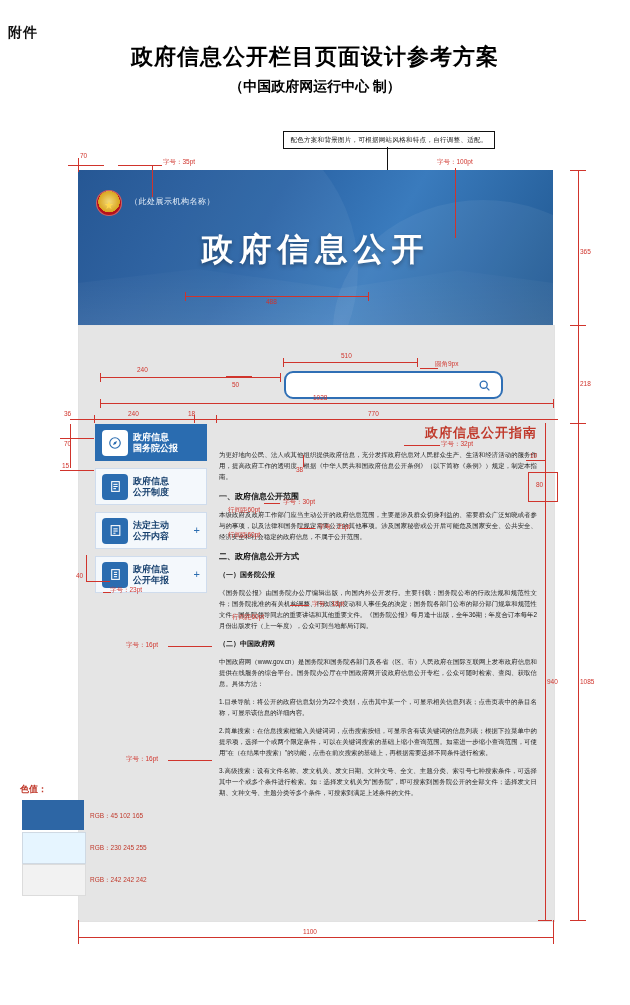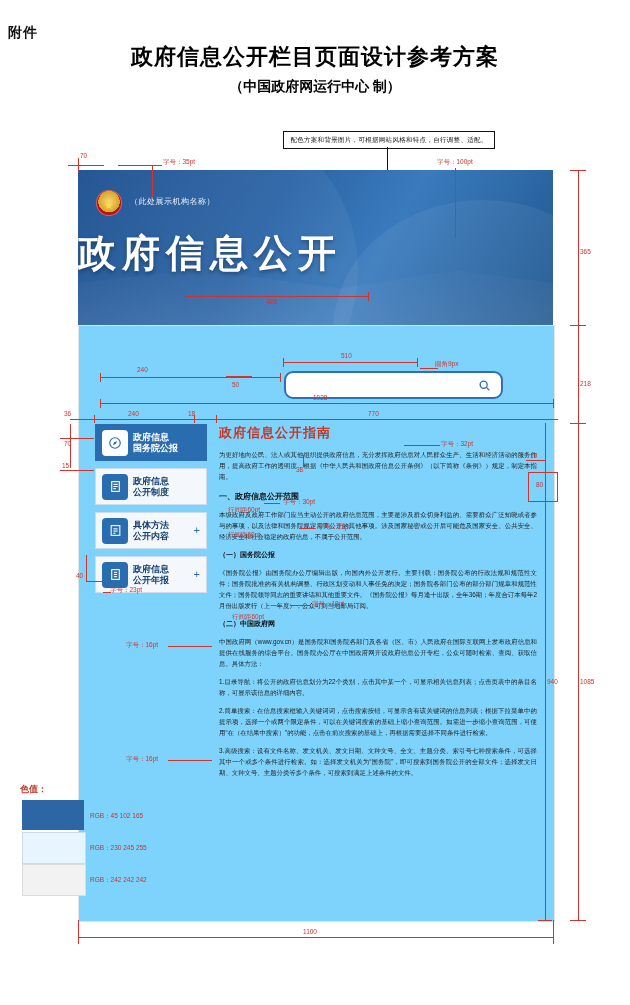--- a/index.html
+++ b/index.html
@@ -35,47 +35,47 @@
     border-radius:50%;background:rgba(255,255,255,.06);}
   .banner-wave{position:absolute;left:0;bottom:0;width:475px;height:70px;
     background:linear-gradient(180deg,rgba(255,255,255,0) 0%,rgba(255,255,255,.08) 100%);
     clip-path:polygon(0 40%,25% 20%,55% 48%,80% 22%,100% 40%,100% 100%,0 100%);}
   .emblem{position:absolute;left:18px;top:20px;width:26px;height:26px;border-radius:50%;
     background:radial-gradient(circle at 50% 45%,#f2d97a 0%,#d9a520 55%,#b8111a 56%,#a3121b 100%);
     box-shadow:0 0 0 1px rgba(255,255,255,.35) inset;}
   .emblem-star{position:absolute;left:18px;top:22px;width:26px;height:26px;color:#ffd84d;
     font-size:11px;text-align:center;line-height:26px;}
   .org-name{position:absolute;left:52px;top:26px;color:#eaf2fb;font-size:8px;letter-spacing:.5px;font-family:Liberation Mono, monospace;}
-  .banner-title{position:absolute;left:0;top:58px;width:475px;
-    color:#fff;font-size:38px;font-weight:bold;letter-spacing:6px;
+  .banner-title{position:absolute;left:0;top:58px;width:475px;text-align:center;
+    color:#fff;font-size:32px;font-weight:bold;letter-spacing:6px;
     font-family:"DejaVu Serif","Liberation Serif",serif;text-shadow:0 2px 4px rgba(0,0,0,.35);}
 
   
-  .page{position:absolute;left:78px;top:325px;width:475px;height:595px;background:#7dd3fc;
+  .page{position:absolute;left:78px;top:325px;width:475px;height:595px;background:#e5e5e5;
     border:1px solid #e2e2e2;}
   .searchbar{position:absolute;left:205px;top:45px;width:215px;height:24px;background:#fff;
     border:2px solid #2f6fb5;border-radius:9px;display:flex;align-items:center;}
   .search-input{flex:1;border:0;outline:none;font-size:8px;color:#888;padding-left:10px;background:transparent;}
   .search-btn{width:34px;height:100%;display:flex;align-items:center;justify-content:center;color:#2f6fb5;}
 
   
   .menu{position:absolute;left:16px;top:98px;width:112px;}
   .menu-item{height:35px;margin-bottom:7px;display:flex;align-items:center;
     border:1px solid #cfdced;background:#f4f8fc;position:relative;}
   .menu-item.active{background:#2a6cb0;border-color:#2a6cb0;}
   .menu-ico{width:26px;height:26px;margin:0 5px 0 6px;border-radius:4px;background:#2a6cb0;
     color:#fff;display:flex;align-items:center;justify-content:center;font-size:12px;flex:none;}
   .menu-item.active .menu-ico{background:#fff;color:#2a6cb0;}
   .menu-txt{font-size:9px;line-height:11px;color:#17406e;font-weight:bold;}
   .menu-item.active .menu-txt{color:#fff;}
   .menu-plus{position:absolute;right:6px;top:11px;font-size:11px;color:#2a6cb0;}
 
   
   .content{position:absolute;left:140px;top:98px;width:318px;}
-  .c-title{text-align:left;color:#c0392b;font-size:13px;font-weight:bold;letter-spacing:1px;}
+  .c-title{text-align:right;color:#c0392b;font-size:13px;font-weight:bold;letter-spacing:1px;}
   .c-p{font-size:6.4px;line-height:11px;color:#222;text-align:justify;margin-top:7px;}
   .c-h2{font-size:8px;font-weight:bold;color:#111;margin-top:9px;}
   .c-h3{font-size:7px;font-weight:bold;color:#111;margin-top:8px;}
   .c-li{font-size:6.4px;line-height:11px;color:#222;text-align:justify;margin-top:7px;}
 
   
   .colors-label{position:absolute;left:20px;top:783px;font-size:9px;font-weight:bold;color:#c0392b;}
   .sw{position:absolute;width:62px;height:30px;}
   .sw1{left:22px;top:800px;background:#2d66a5;}
   .sw2{left:22px;top:832px;background:#e6f5ff;border:1px solid #cfd9e3;}
@@ -154,21 +154,21 @@
       <div class="menu-item">
         <div class="menu-ico">
           <svg width="13" height="13" viewBox="0 0 24 24" fill="none" stroke="currentColor" stroke-width="2">
             <rect x="4" y="3" width="16" height="18"></rect>
               <line x1="8" y1="9" x2="16" y2="9"></line>
             <line x1="8" y1="13" x2="16" y2="13"></line>
               <line x1="8" y1="17" x2="12" y2="17"></line>
           </svg>
         </div>
         <div class="menu-txt">
-          <div>具体方法</div>
+          <div>法定主动</div>
           <div>公开内容</div>
         </div>
         <div class="menu-plus">+</div>
       </div>
 
       <div class="menu-item">
         <div class="menu-ico">
           <svg width="13" height="13" viewBox="0 0 24 24" fill="none" stroke="currentColor" stroke-width="2">
             <rect x="5" y="3" width="14" height="18"></rect>
               <line x1="9" y1="8" x2="15" y2="8"></line>
@@ -182,20 +182,21 @@
         </div>
         <div class="menu-plus">+</div>
       </div>
     </div>
 
     <div class="content">
       <div class="c-title">政府信息公开指南</div>
       <div class="c-p">为更好地向公民、法人或其他组织提供政府信息，充分发挥政府信息对人民群众生产、生活和经济活动的服务作用，提高政府工作的透明度，根据《中华人民共和国政府信息公开条例》（以下简称《条例》）规定，制定本指南。</div>
       <div class="c-h2">一、政府信息公开范围</div>
       <div class="c-p">本级政府及政府工作部门应当主动公开的政府信息范围，主要是涉及群众切身利益的、需要群众广泛知晓或者参与的事项，以及法律和国务院规定需要公开的其他事项。涉及国家秘密或公开后可能危及国家安全、公共安全、经济安全和社会稳定的政府信息，不属于公开范围。</div>
+      <div class="c-h2">二、政府信息公开方式</div>
       <div class="c-h3">（一）国务院公报</div>
       <div class="c-p">《国务院公报》由国务院办公厅编辑出版，向国内外公开发行。主要刊载：国务院公布的行政法规和规范性文件；国务院批准的有关机构调整、行政区划变动和人事任免的决定；国务院各部门公布的部分部门规章和规范性文件；国务院领导同志的重要讲话和其他重要文件。《国务院公报》每月逢十出版，全年36期；年度合订本每年2月份出版发行（上一年度），公众可到当地邮局订阅。</div>
       <div class="c-h3">（二）中国政府网</div>
       <div class="c-p">中国政府网（www.gov.cn）是国务院和国务院各部门及各省（区、市）人民政府在国际互联网上发布政府信息和提供在线服务的综合平台。国务院办公厅在中国政府网开设政府信息公开专栏，公众可随时检索、查阅、获取信息。具体方法：</div>
       <div class="c-li">1.目录导航：将公开的政府信息划分为22个类别，点击其中某一个，可显示相关信息列表；点击页表中的条目名称，可显示该信息的详细内容。</div>
       <div class="c-li">2.简单搜索：在信息搜索框输入关键词词，点击搜索按钮，可显示含有该关键词的信息列表；根据下拉菜单中的提示项，选择一个或两个限定条件，可以在关键词搜索的基础上缩小查询范围。如需进一步缩小查询范围，可使用“在（在结果中搜索）”的功能，点击在前次搜索的基础上，再根据需要选择不同条件进行检索。</div>
       <div class="c-li">3.高级搜索：设有文件名称、发文机关、发文日期、文种文号、全文、主题分类、索引号七种搜索条件，可选择其中一个或多个条件进行检索。如：选择发文机关为“国务院”，即可搜索到国务院公开的全部文件；选择发文日期、文种文号、主题分类等多个条件，可搜索到满足上述条件的文件。</div>
     </div>
   </div>
 

